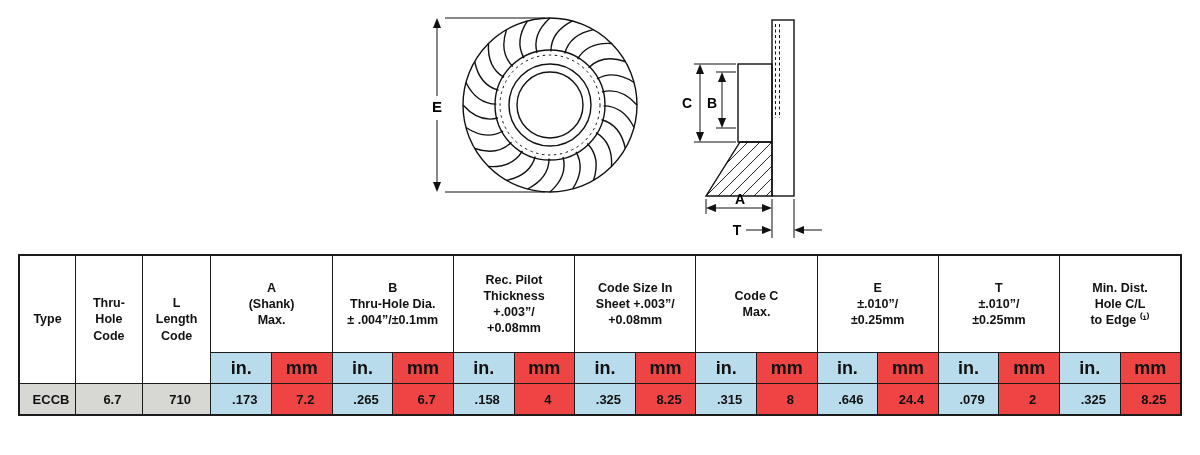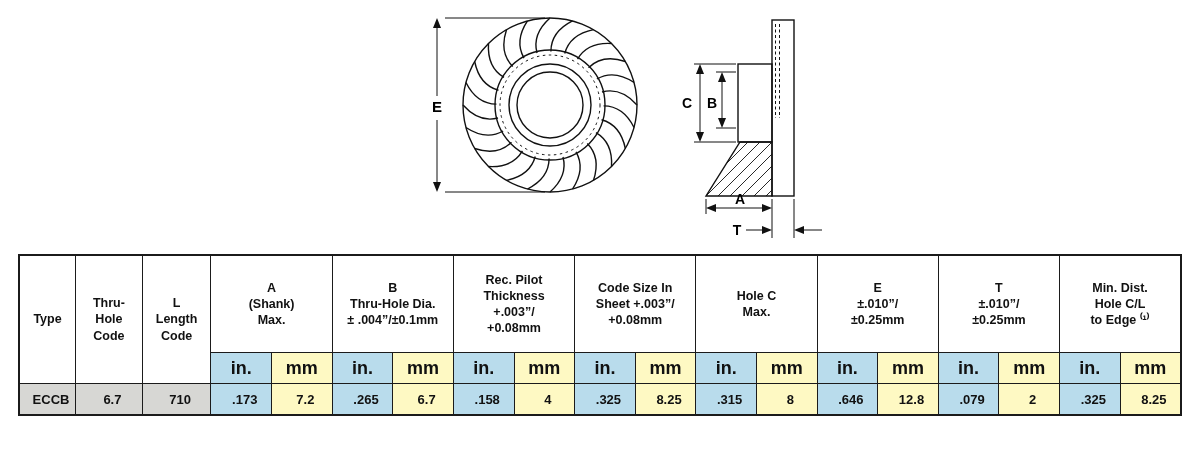--- a/index.html
+++ b/index.html
@@ -18,21 +18,21 @@
     border:1px solid #1b1b1b;text-align:center;vertical-align:middle;
     padding:2px 1px;
   }
   th.group{
     font-size:12.5px;font-weight:bold;white-space:pre-line;
     height:92px;line-height:1.3;background:#ffffff;
   }
   tr.units th{height:26px;font-size:18px;font-weight:bold;}
   tbody td{height:26px;font-size:13px;font-weight:bold;padding-left:8px;}
   .bg-in{background:#b9dcec;}
-  .bg-mm{background:#fef9c3;}
+  .bg-mm{background:#ef4444;}
   .bg-code{background:#d7d7d4;}
   svg text{font-family:"Liberation Sans",sans-serif;font-weight:bold;}
 </style>
 </head>
 <body>
 
 <svg class="drawing" width="1200" height="252" viewBox="0 0 1200 252">
   <defs>
     <path id="tooth" d="M 550 18 Q 532 34 537 53" fill="none" stroke="#111" stroke-width="1.4"></path>
   </defs>
@@ -162,21 +162,21 @@
         <th class="group" colspan="2">B
 Thru-Hole Dia.
 ± .004”/±0.1mm</th>
         <th class="group" colspan="2">Rec. Pilot
 Thickness
 +.003”/
 +0.08mm</th>
         <th class="group" colspan="2">Code Size In
 Sheet +.003”/
 +0.08mm</th>
-        <th class="group" colspan="2">Hole C
+        <th class="group" colspan="2">Code C
 Max.</th>
         <th class="group" colspan="2">E
 ±.010”/
 ±0.25mm</th>
         <th class="group" colspan="2">T
 ±.010”/
 ±0.25mm</th>
         <th class="group" colspan="2">Min. Dist.
 Hole C/L
 to Edge ⁽¹⁾</th>
@@ -209,21 +209,21 @@
         <td class="bg-mm">7.2</td>
         <td class="bg-in">.265</td>
         <td class="bg-mm">6.7</td>
         <td class="bg-in">.158</td>
         <td class="bg-mm">4</td>
         <td class="bg-in">.325</td>
         <td class="bg-mm">8.25</td>
         <td class="bg-in">.315</td>
         <td class="bg-mm">8</td>
         <td class="bg-in">.646</td>
-        <td class="bg-mm">12.8</td>
+        <td class="bg-mm">24.4</td>
         <td class="bg-in">.079</td>
         <td class="bg-mm">2</td>
         <td class="bg-in">.325</td>
         <td class="bg-mm">8.25</td>
       </tr>
     </tbody>
   </table>
 </div>
 
 </body></html>

